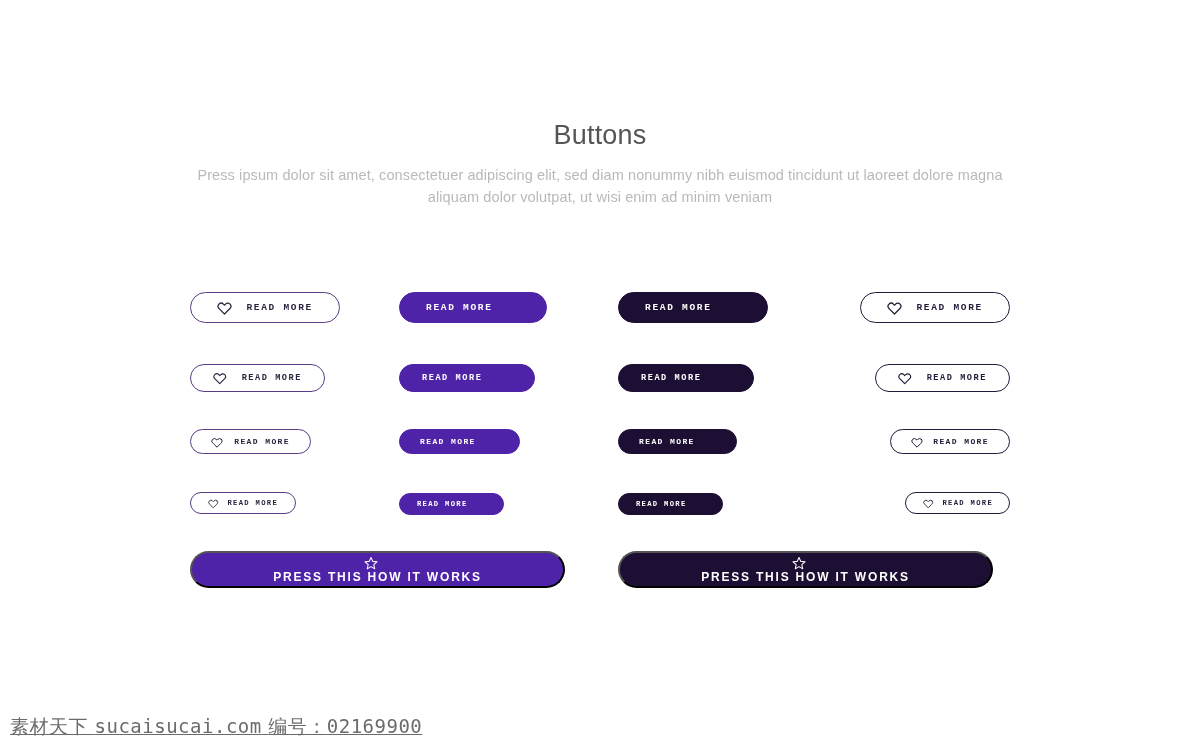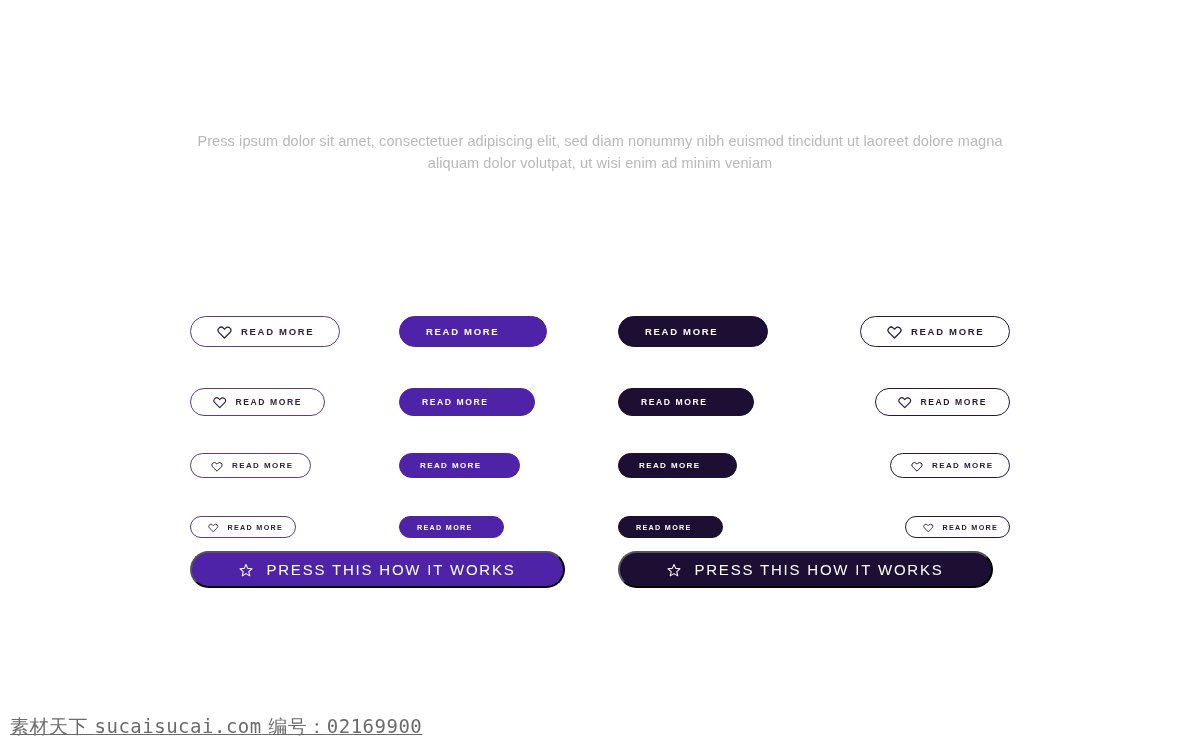--- a/index.html
+++ b/index.html
@@ -61,29 +61,28 @@
   .cell {
     position: absolute;
     top: 0;
   }
   .cell.col1 { left: 190px; }
   .cell.col4 { right: 190px; }
 
   .btn {
     display: inline-flex;
     align-items: center;
-    justify-content: flex-start;
+    justify-content: space-between;
     box-sizing: border-box;
     border-radius: 999px;
     white-space: nowrap;
     cursor: pointer;
-    font-family: Liberation Sans, sans-serif;
+    font-family: Liberation Mono, monospace;
     font-weight: 700;
     text-transform: uppercase;
-    margin-top: 24px;
   }
 
   
   .btn.outline-purple {
     background: #ffffff;
     border: 1.6px solid #5b3d85;
     color: #2e2440;
   }
   .btn.solid-purple {
     background: #4f23a8;
@@ -152,26 +151,27 @@
   }
   .wide-btn {
     position: absolute;
     top: 0;
     height: 37px;
     display: inline-flex;
     align-items: center;
     justify-content: center;
     box-sizing: border-box;
     border-radius: 999px;
-    font-size: 15px;
-    font-weight: 400;
+    font-size: 12px;
+    font-weight: 700;
     letter-spacing: 1.8px;
     text-transform: uppercase;
     cursor: pointer;
     font-family: "Liberation Sans", sans-serif;
+    flex-direction: column;
   }
   .wide-btn.left  { left: 190px;  width: 375px; background: #4f23a8; color: #ffffff; }
   .wide-btn.right { left: 618px;  width: 375px; background: #1d0f33; color: #ffffff; }
   .wide-btn .ico { margin-right: 13px; display: inline-flex; align-items: center; }
   .wide-btn .ico svg { width: 14px; height: 14px; }
 
   
   .watermark {
     position: absolute;
     left: 10px;
@@ -186,20 +186,21 @@
   .watermark .wm-mono {
     font-family: "DejaVu Sans Mono", monospace;
   }
 </style>
 </head>
 <body>
 
 <div class="page">
 
   <div class="header">
+    <h1 class="page-title">Buttons</h1>
     <p class="page-subtitle">
       <span>Press ipsum dolor sit amet, consectetuer adipiscing elit, sed diam nonummy nibh euismod tincidunt ut laoreet dolore magna</span>
       <span>aliquam dolor volutpat, ut wisi enim ad minim veniam</span>
     </p>
   </div>
 
   <div class="btn-grid">
 
     <div class="btn-row" style="height:31px;">
       <div class="cell col1">

